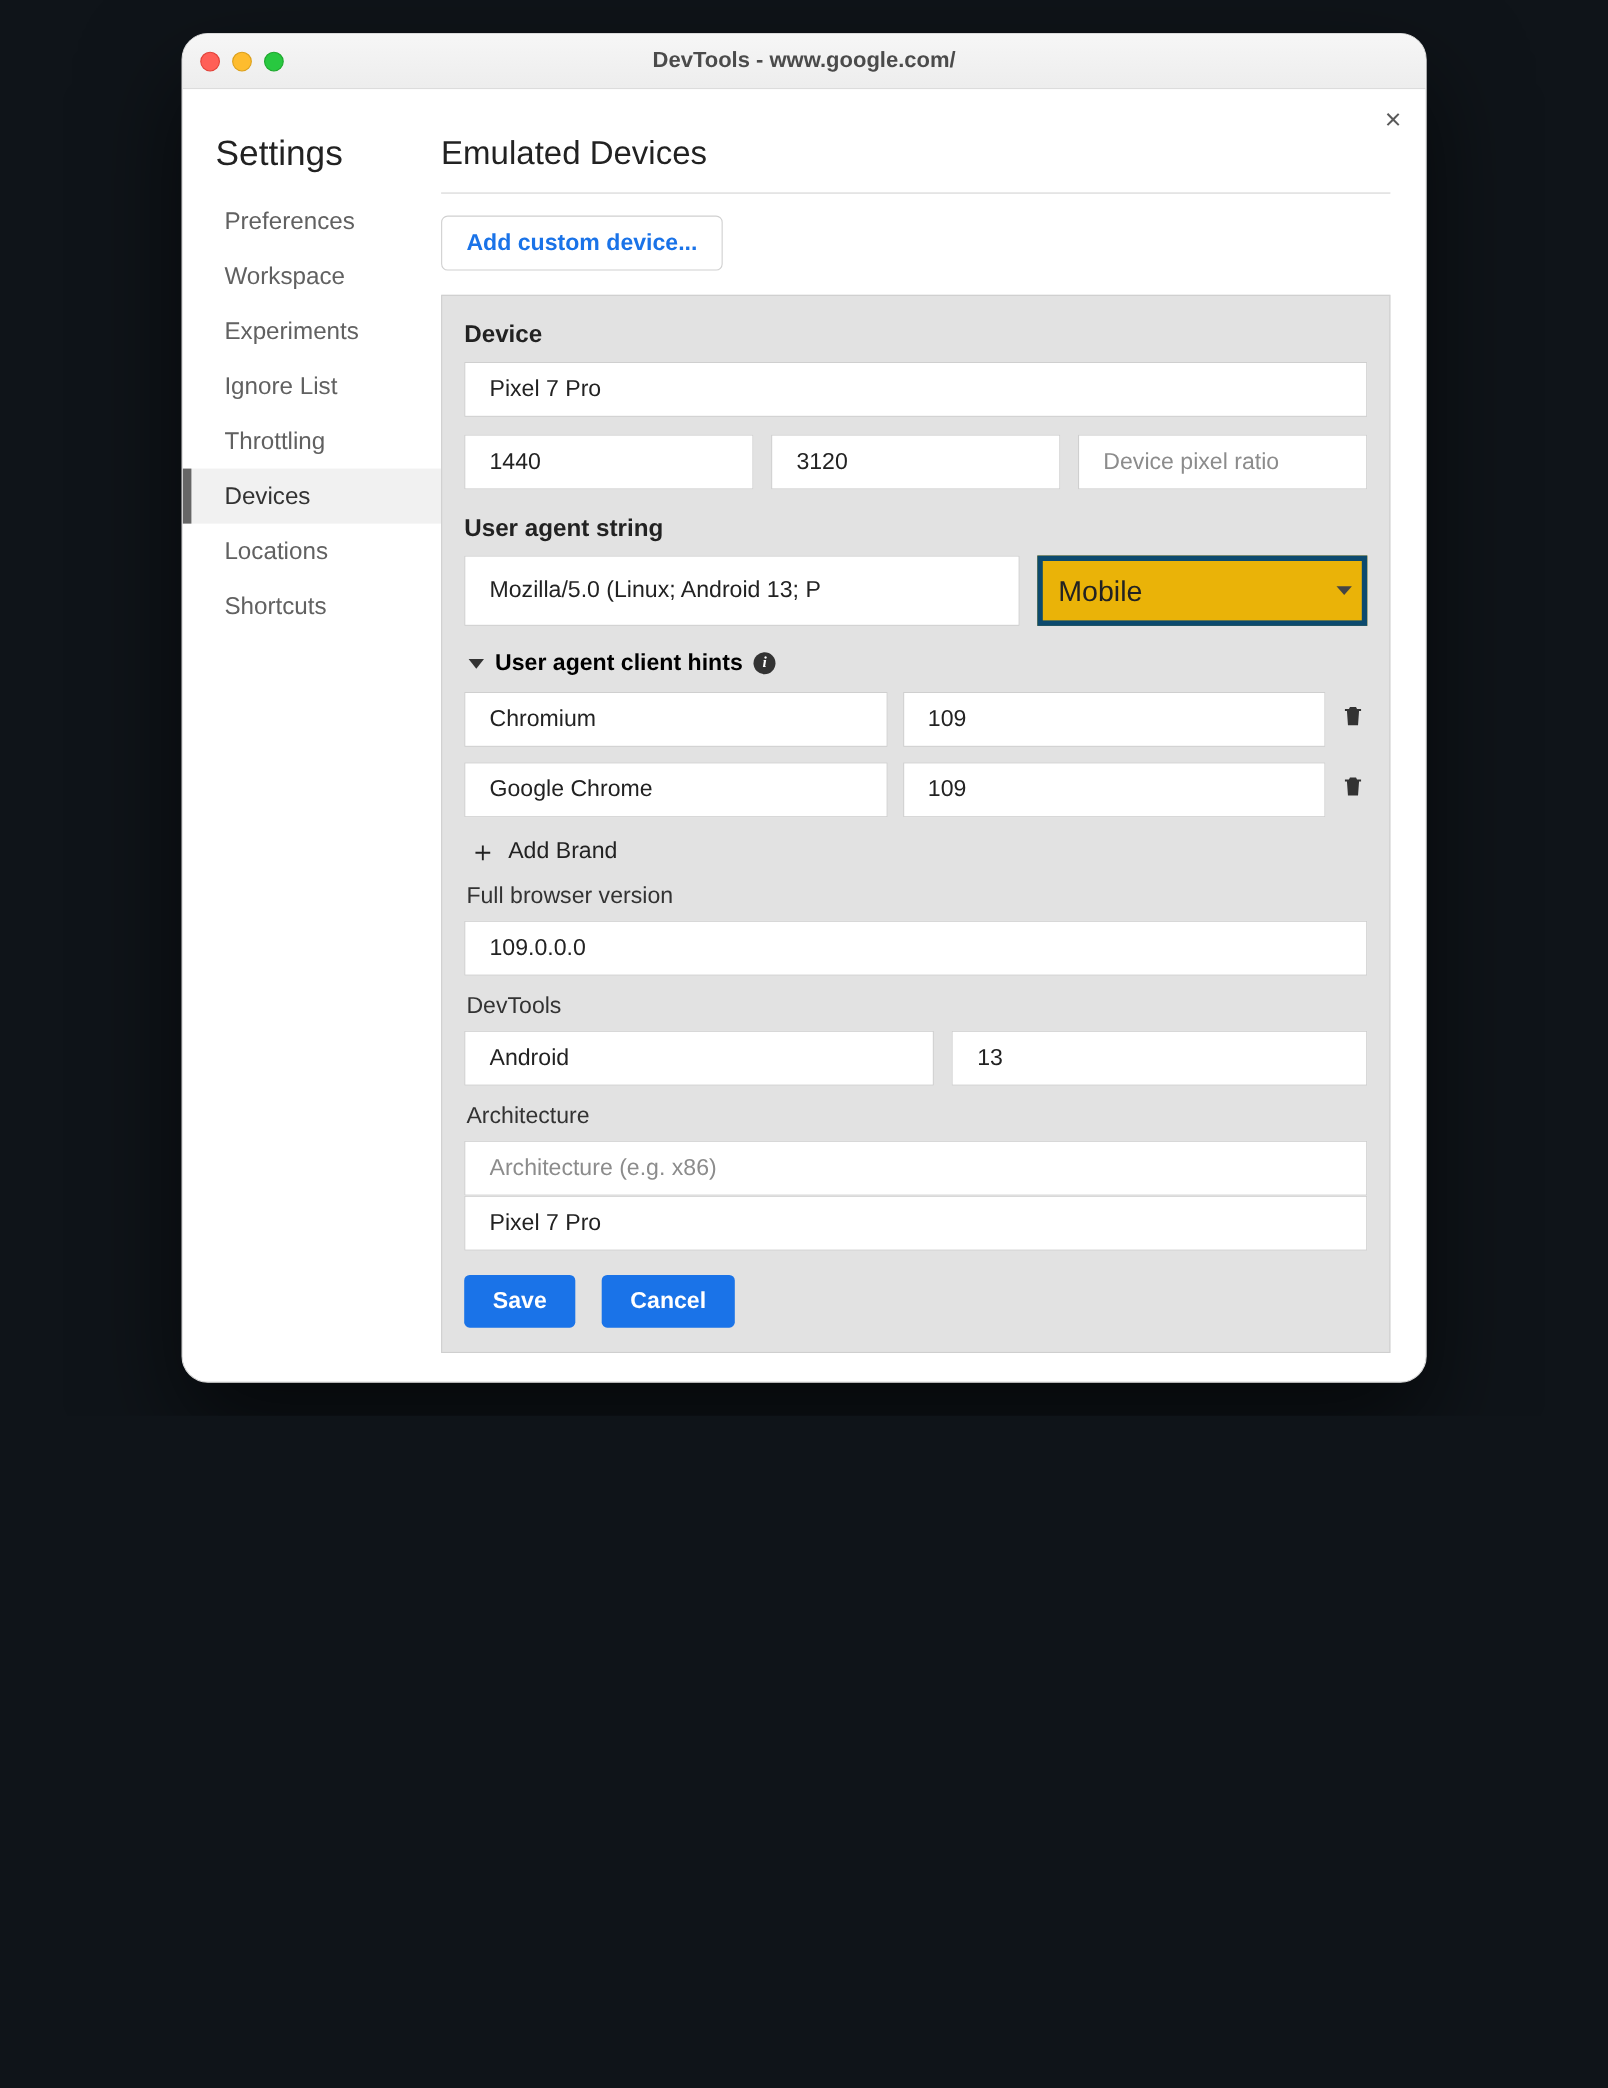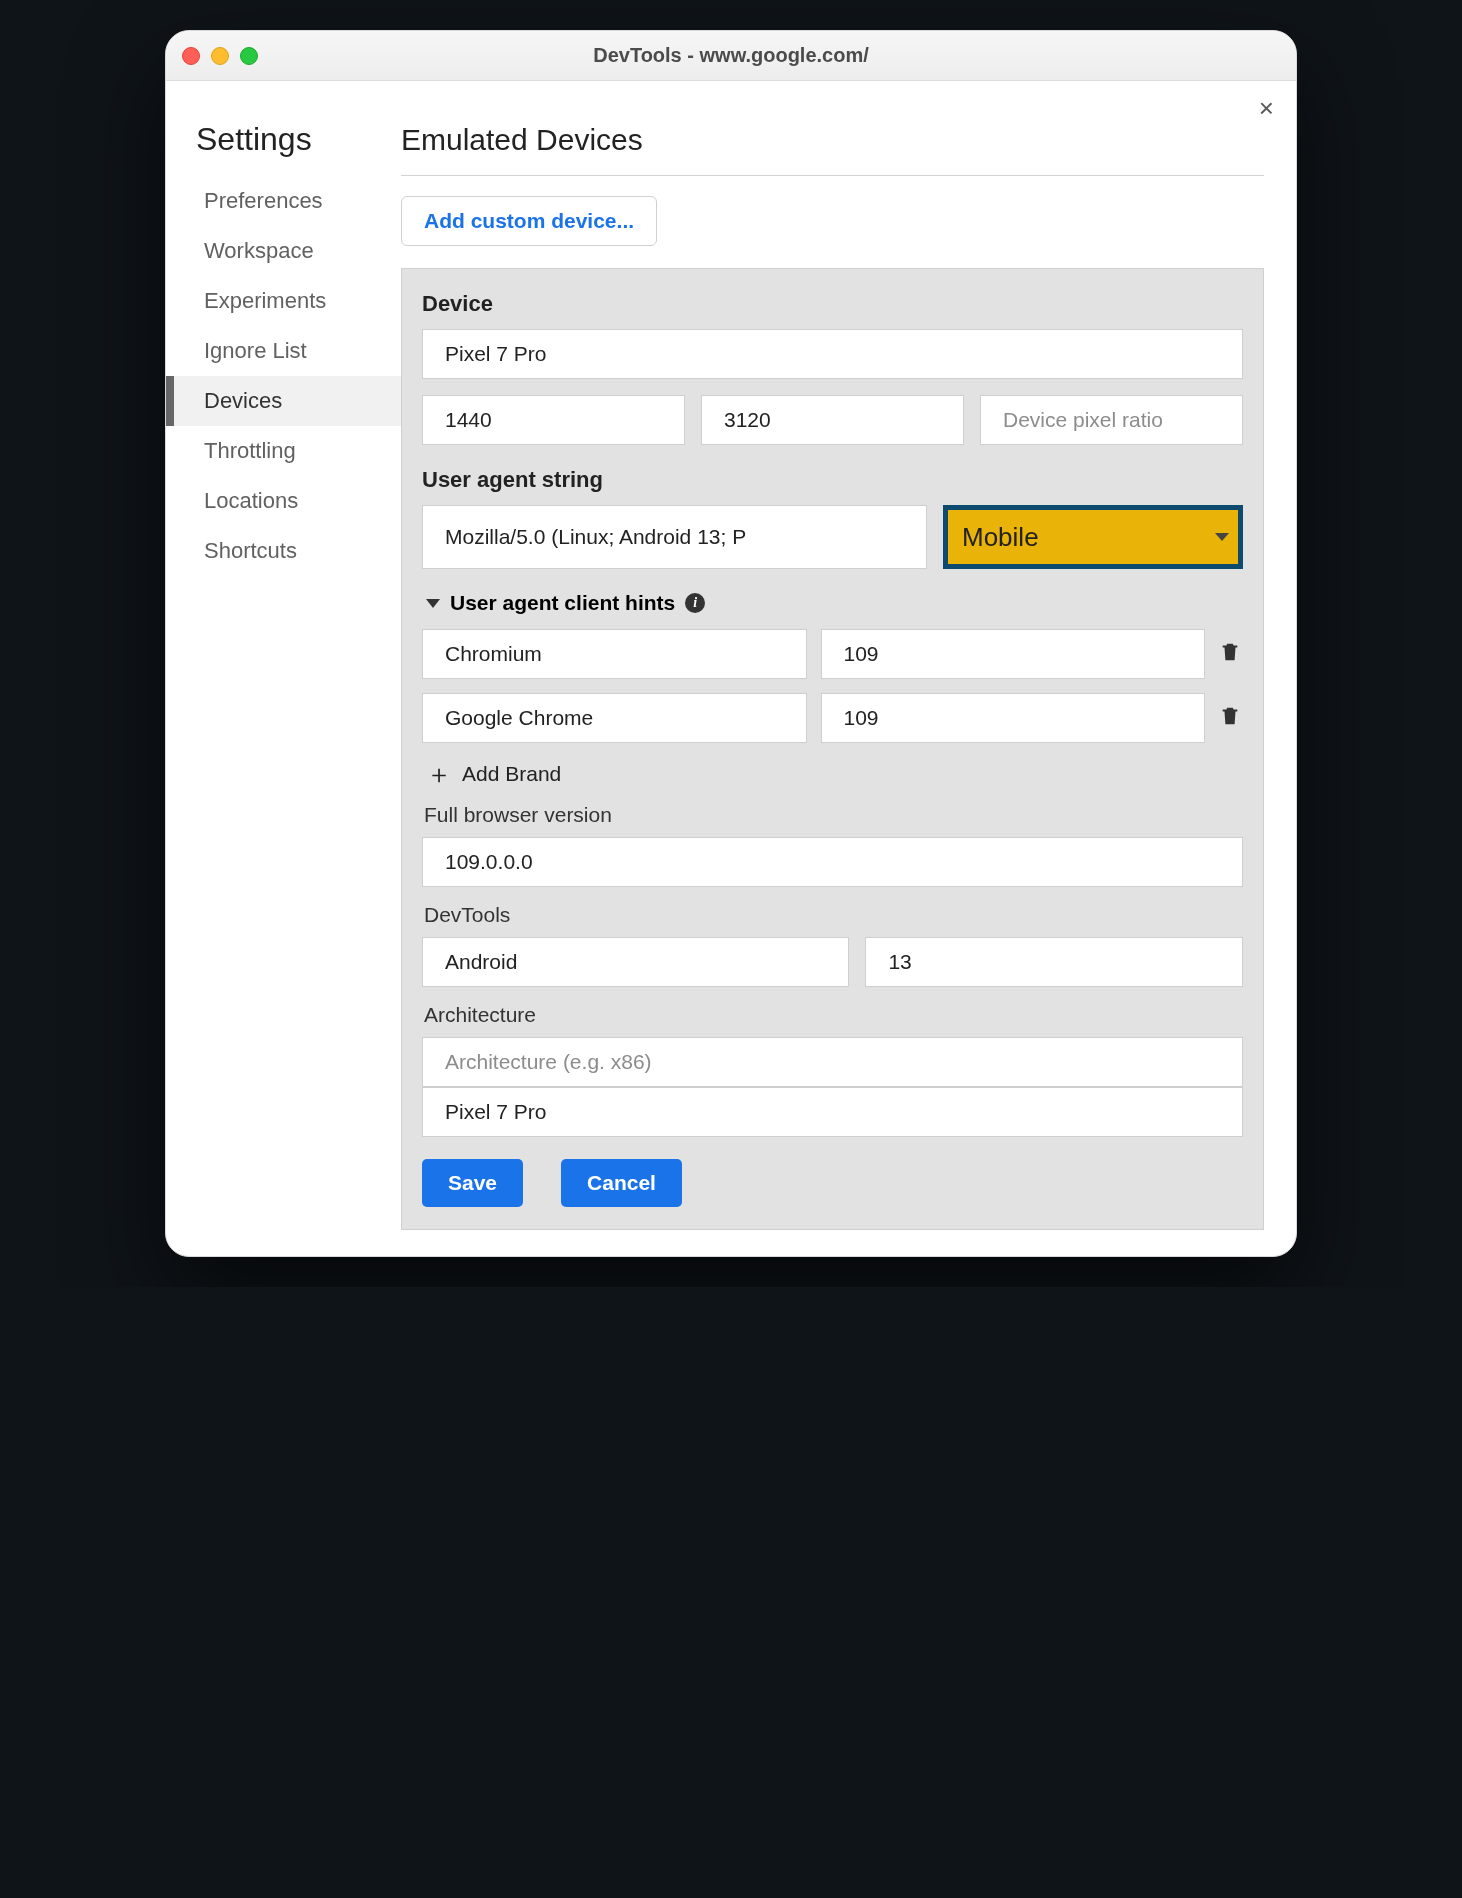--- a/index.html
+++ b/index.html
@@ -113,21 +113,21 @@
   .brand-row { display:flex; gap: 14px; align-items:center; margin-top: 14px;}
   .brand-row .name { flex: 1;}
   .brand-row .ver { flex: 1;}
   .trash { width: 24px; color: #333; cursor:pointer; flex-shrink:0;}
   .trash svg { width: 22px; height: 24px; fill: #333;}
   .add-brand { display:flex; align-items:center; gap:10px; margin: 18px 0 6px 4px; cursor:pointer; color:#222; font-size:21px;}
   .plus { font-size: 26px; font-weight: 300; line-height: 1;}
   .plat-row { display:flex; gap:16px; }
   .plat-row .txt:first-child{ flex: 1.15;}
   .plat-row .txt:last-child{ flex: 1;}
-  .btns { display:flex; gap: 38px; margin-top: 22px;}
+  .btns { display:flex; gap: 24px; margin-top: 22px;}
   .primary {
     background: #1a73e8; color:#fff; border:none;
     font-size: 21px; font-weight: 600; padding: 12px 26px;
     border-radius: 5px; cursor:pointer;
   }
 </style>
 </head>
 <body>
 
 <div class="window">
@@ -143,22 +143,22 @@
 
   <div class="body">
     <div class="close-x">×</div>
 
     <div class="sidebar">
       <h1>Settings</h1>
       <div class="nav-item">Preferences</div>
       <div class="nav-item">Workspace</div>
       <div class="nav-item">Experiments</div>
       <div class="nav-item">Ignore List</div>
+      <div class="nav-item">Throttling</div>
       <div class="nav-item active">Devices</div>
-      <div class="nav-item">Throttling</div>
       <div class="nav-item">Locations</div>
       <div class="nav-item">Shortcuts</div>
     </div>
 
     <div class="main">
       <h2>Emulated Devices</h2>
       <hr class="divider">
       <button class="add-btn">Add custom device...</button>
 
       <div class="form-panel">

